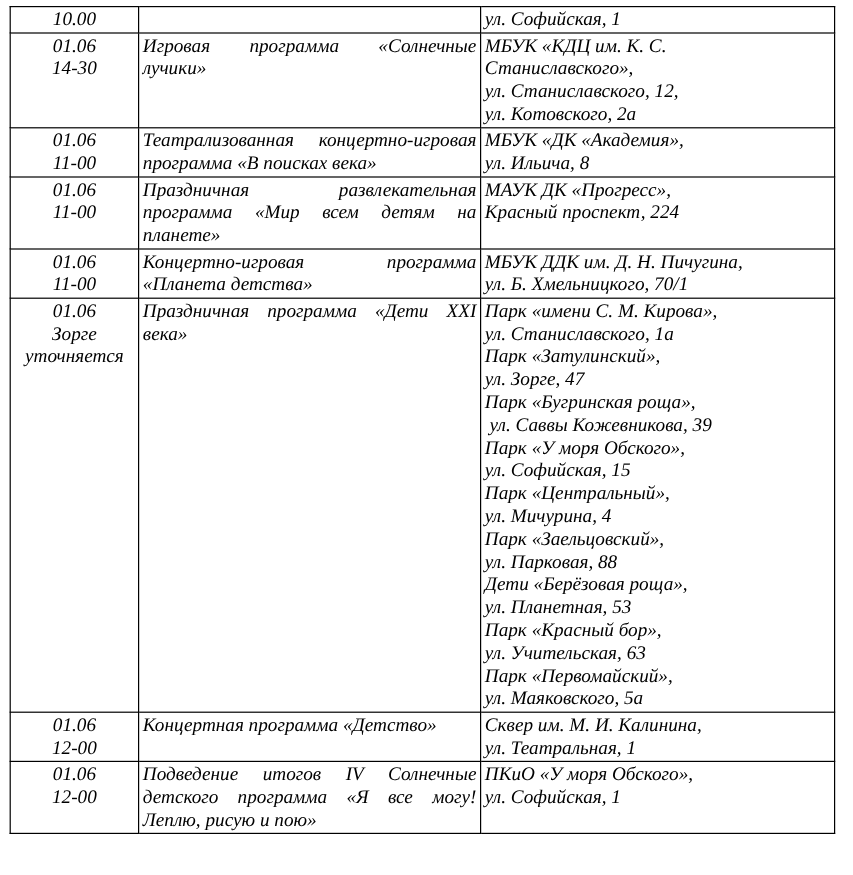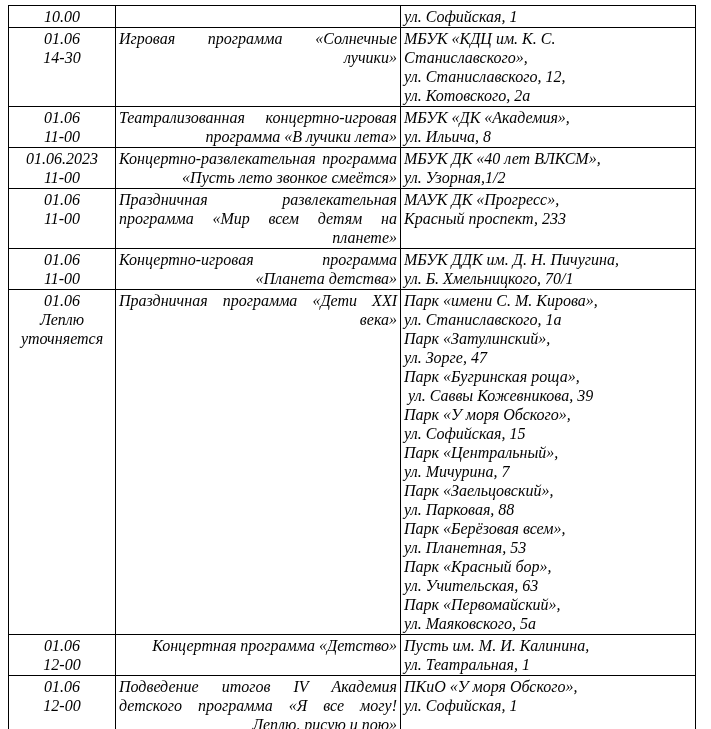--- a/index.html
+++ b/index.html
@@ -46,21 +46,21 @@
     padding: 1px 2px;
   }
   td.col-venue {
     padding-left: 6px;
   }
   .event-line-justified {
     text-align: justify;
     text-align-last: justify;
   }
   .event-line-last {
-    text-align: right;
+    text-align: left;
   }
   .venue-line, .time-line {
     white-space: pre-wrap;
   }
 </style>
 </head>
 <body>
 
 <div class="sheet">
   <table class="schedule">
@@ -95,120 +95,106 @@
             <div class="venue-line">ул. Котовского, 2а</div>
           </td>
         </tr>
         <tr>
           <td class="col-time">
             <div class="time-line">01.06</div>
             <div class="time-line">11-00</div>
           </td>
           <td class="col-event">
             <div class="event-line-justified">Театрализованная концертно-игровая</div>
-            <div class="event-line-last">программа «В лучики лета»</div>
+            <div class="event-line-last">программа «В поисках века»</div>
           </td>
           <td class="col-venue">
             <div class="venue-line">МБУК «ДК «Академия»,</div>
             <div class="venue-line">ул. Ильича, 8</div>
-          </td>
-        </tr>
-        <tr>
-          <td class="col-time">
-            <div class="time-line">01.06.2023</div>
-            <div class="time-line">11-00</div>
-          </td>
-          <td class="col-event">
-            <div class="event-line-justified">Концертно-развлекательная программа</div>
-            <div class="event-line-last">«Пусть лето звонкое смеётся»</div>
-          </td>
-          <td class="col-venue">
-            <div class="venue-line">МБУК ДК «40 лет ВЛКСМ»,</div>
-            <div class="venue-line">ул. Узорная,1/2</div>
           </td>
         </tr>
         <tr>
           <td class="col-time">
             <div class="time-line">01.06</div>
             <div class="time-line">11-00</div>
           </td>
           <td class="col-event">
             <div class="event-line-justified">Праздничная развлекательная</div>
             <div class="event-line-justified">программа «Мир всем детям на</div>
             <div class="event-line-last">планете»</div>
           </td>
           <td class="col-venue">
             <div class="venue-line">МАУК ДК «Прогресс»,</div>
-            <div class="venue-line">Красный проспект, 233</div>
+            <div class="venue-line">Красный проспект, 224</div>
           </td>
         </tr>
         <tr>
           <td class="col-time">
             <div class="time-line">01.06</div>
             <div class="time-line">11-00</div>
           </td>
           <td class="col-event">
             <div class="event-line-justified">Концертно-игровая программа</div>
             <div class="event-line-last">«Планета детства»</div>
           </td>
           <td class="col-venue">
             <div class="venue-line">МБУК ДДК им. Д. Н. Пичугина,</div>
             <div class="venue-line">ул. Б. Хмельницкого, 70/1</div>
           </td>
         </tr>
         <tr>
           <td class="col-time">
             <div class="time-line">01.06</div>
-            <div class="time-line">Леплю уточняется</div>
+            <div class="time-line">Зорге уточняется</div>
           </td>
           <td class="col-event">
             <div class="event-line-justified">Праздничная программа «Дети XXI</div>
             <div class="event-line-last">века»</div>
           </td>
           <td class="col-venue">
             <div class="venue-line">Парк «имени С. М. Кирова»,</div>
             <div class="venue-line">ул. Станиславского, 1а</div>
             <div class="venue-line">Парк «Затулинский»,</div>
             <div class="venue-line">ул. Зорге, 47</div>
             <div class="venue-line">Парк «Бугринская роща»,</div>
             <div class="venue-line"> ул. Саввы Кожевникова, 39</div>
             <div class="venue-line">Парк «У моря Обского»,</div>
             <div class="venue-line">ул. Софийская, 15</div>
             <div class="venue-line">Парк «Центральный»,</div>
-            <div class="venue-line">ул. Мичурина, 7</div>
+            <div class="venue-line">ул. Мичурина, 4</div>
             <div class="venue-line">Парк «Заельцовский»,</div>
             <div class="venue-line">ул. Парковая, 88</div>
-            <div class="venue-line">Парк «Берёзовая всем»,</div>
+            <div class="venue-line">Дети «Берёзовая роща»,</div>
             <div class="venue-line">ул. Планетная, 53</div>
             <div class="venue-line">Парк «Красный бор»,</div>
             <div class="venue-line">ул. Учительская, 63</div>
             <div class="venue-line">Парк «Первомайский»,</div>
             <div class="venue-line">ул. Маяковского, 5а</div>
           </td>
         </tr>
         <tr>
           <td class="col-time">
             <div class="time-line">01.06</div>
             <div class="time-line">12-00</div>
           </td>
           <td class="col-event">
             <div class="event-line-last">Концертная программа «Детство»</div>
           </td>
           <td class="col-venue">
-            <div class="venue-line">Пусть им. М. И. Калинина,</div>
+            <div class="venue-line">Сквер им. М. И. Калинина,</div>
             <div class="venue-line">ул. Театральная, 1</div>
           </td>
         </tr>
         <tr>
           <td class="col-time">
             <div class="time-line">01.06</div>
             <div class="time-line">12-00</div>
           </td>
           <td class="col-event">
-            <div class="event-line-justified">Подведение итогов IV Академия</div>
+            <div class="event-line-justified">Подведение итогов IV Солнечные</div>
             <div class="event-line-justified">детского программа «Я все могу!</div>
             <div class="event-line-last">Леплю, рисую и пою»</div>
           </td>
           <td class="col-venue">
             <div class="venue-line">ПКиО «У моря Обского»,</div>
             <div class="venue-line">ул. Софийская, 1</div>
           </td>
         </tr>
       </tbody>
   </table>

